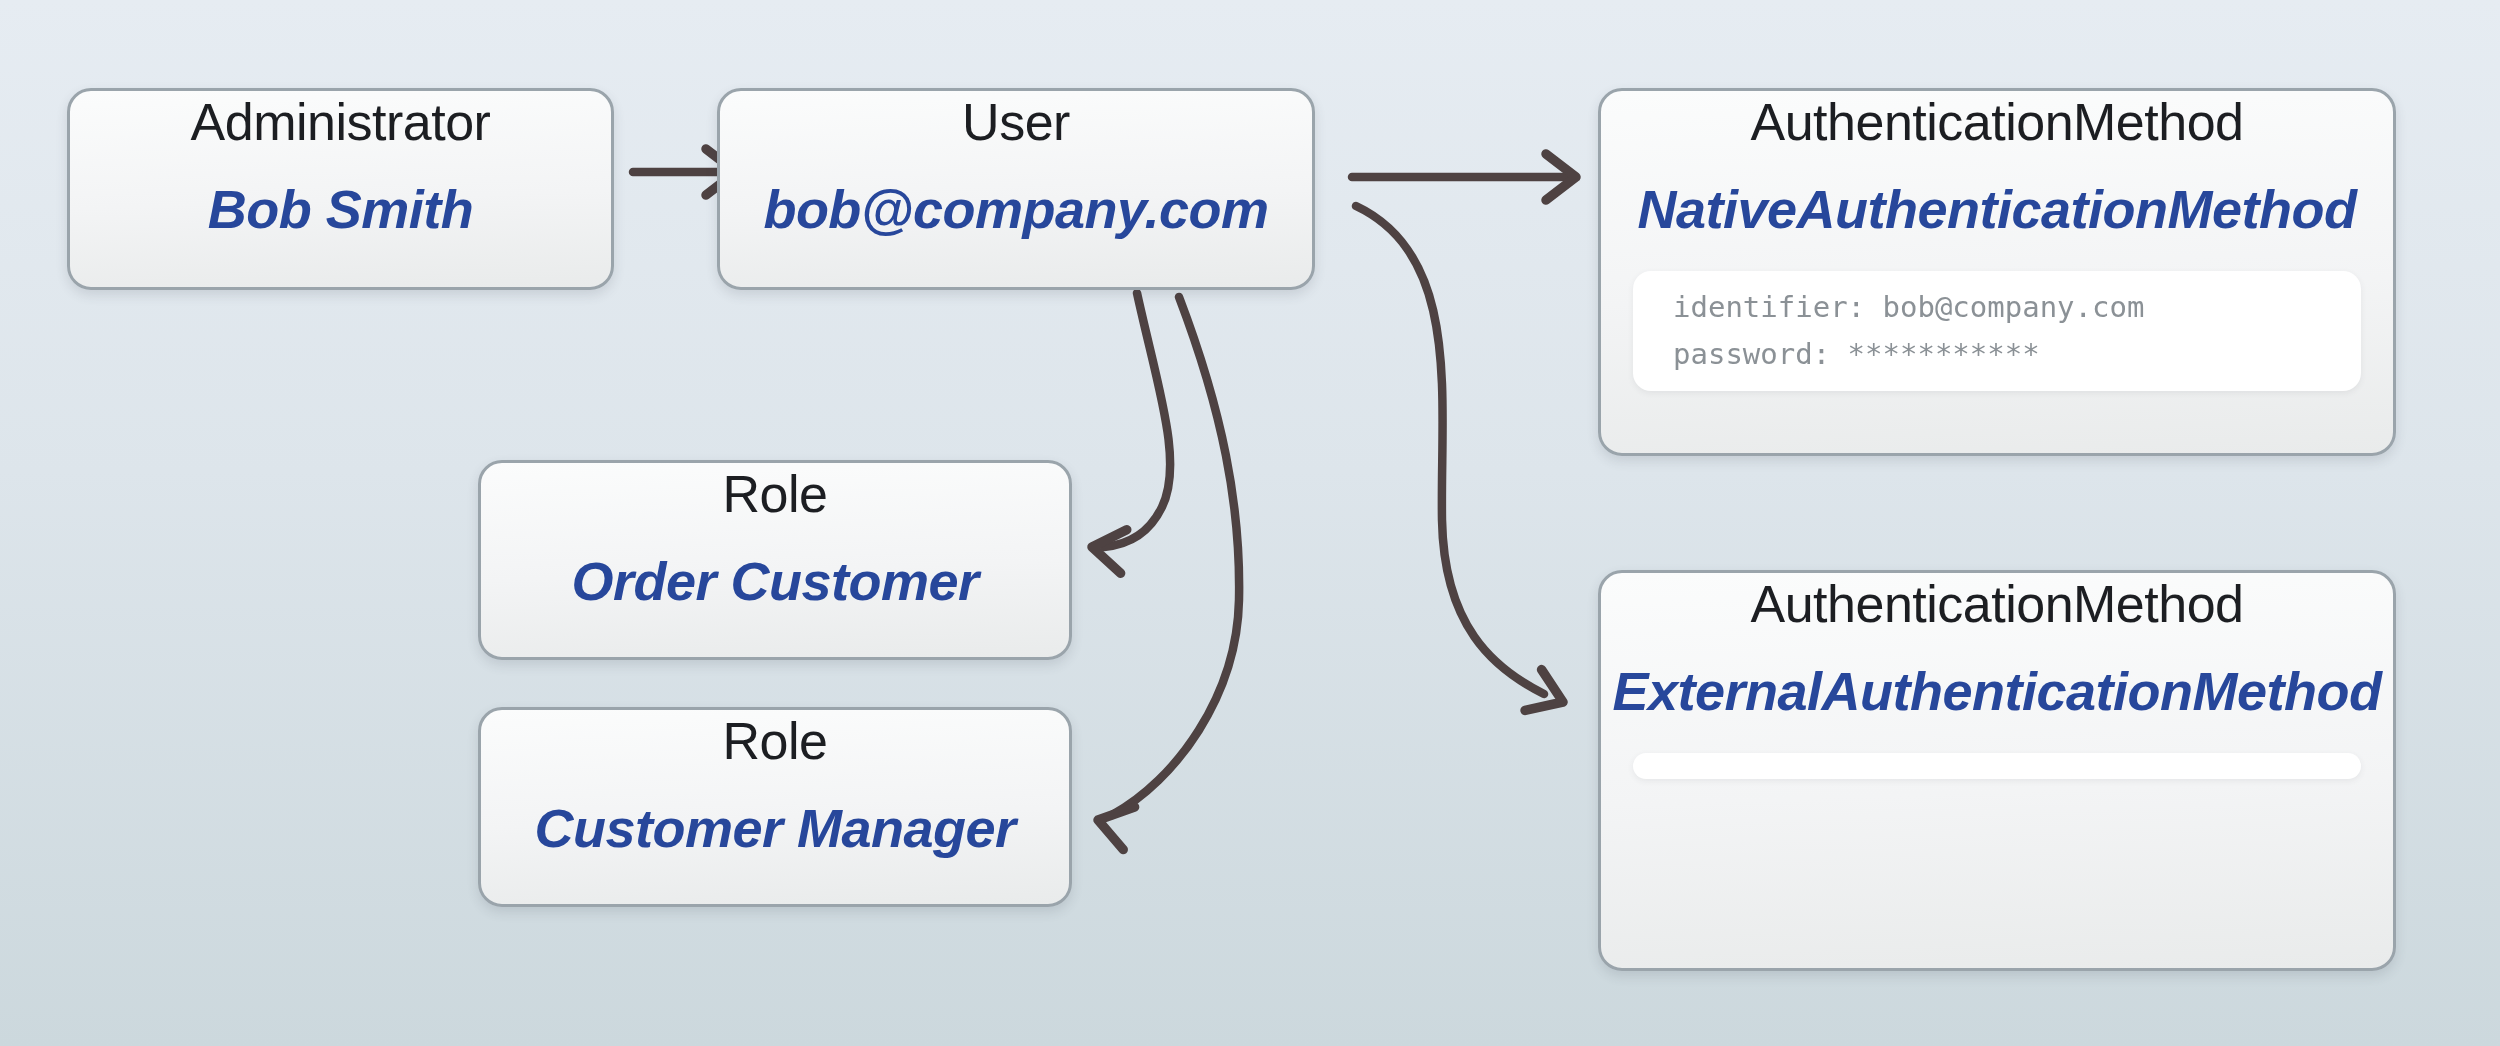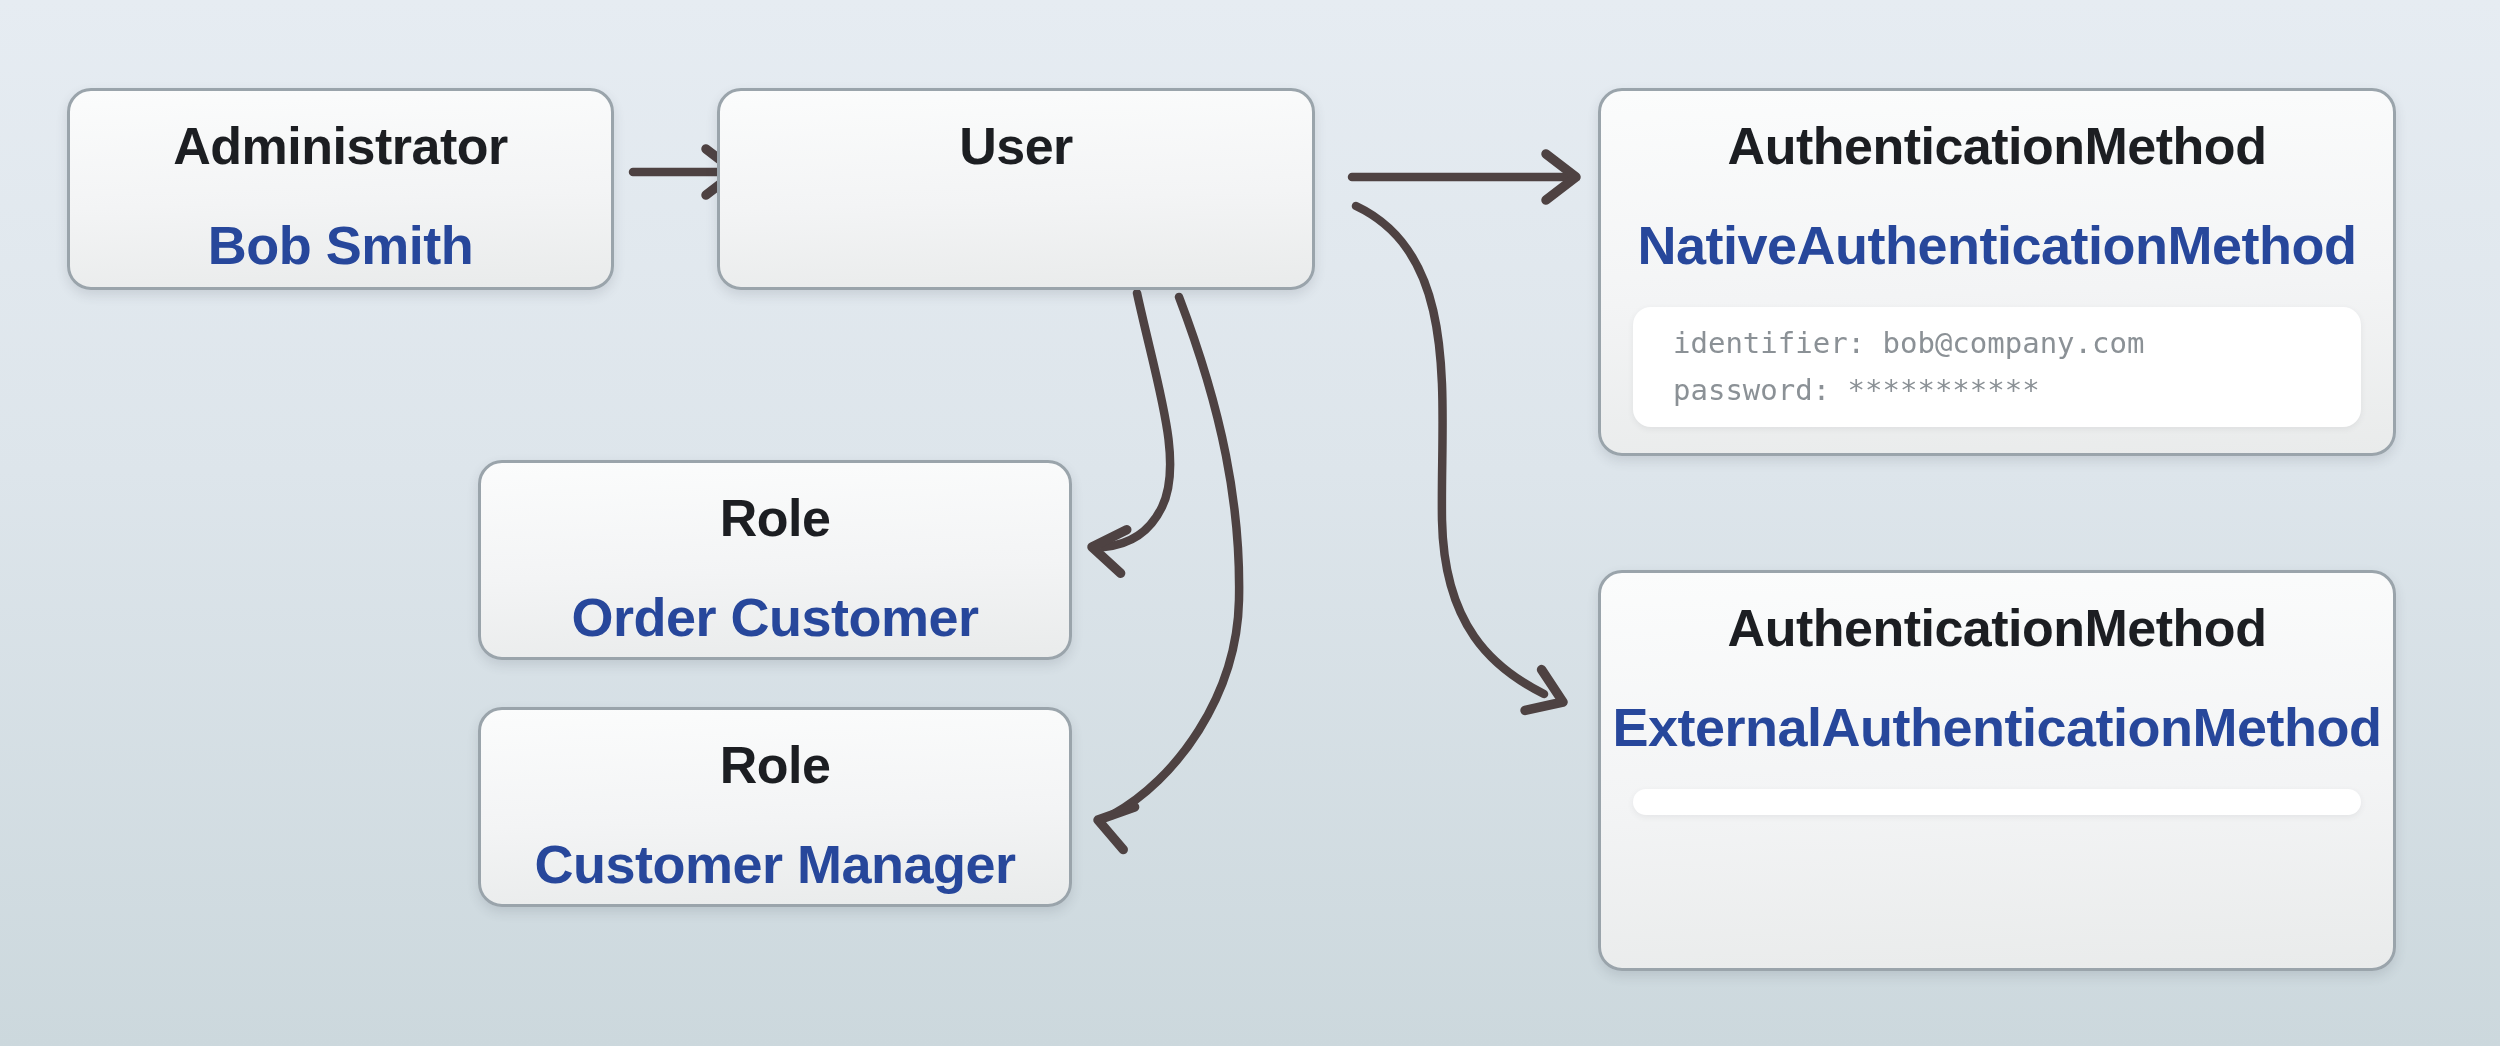--- a/index.html
+++ b/index.html
@@ -23,36 +23,36 @@
     border: 3px solid #9aa4ab;
     border-radius: 24px;
     background: linear-gradient(178deg, #fbfcfc 0%, #f3f4f5 55%, #e9ebeb 100%);
     box-shadow: 0 5px 12px rgba(55, 65, 75, 0.14);
     display: flex;
     flex-direction: column;
     align-items: center;
     text-align: center;
   }
   .node-title {
-    margin-top: 24px;
     font-size: 52px;
     line-height: 62px;
-    font-weight: bold;
+    font-weight: normal;
     color: #1c1e22;
     letter-spacing: -0.5px;
     white-space: nowrap;
   }
   .node-value {
-    margin-top: 36px;
+    margin-top: 24px;
     font-size: 54px;
     line-height: 64px;
     font-weight: bold;
     color: #27479b;
     letter-spacing: -0.5px;
     white-space: nowrap;
+    font-style: italic;
   }
   .attrs {
     margin-top: 30px;
     width: 728px;
     box-sizing: border-box;
     background: #ffffff;
     border-radius: 18px;
     padding: 13px 40px;
     box-shadow: 0 2px 6px rgba(60, 70, 80, 0.08);
     text-align: left;
@@ -130,20 +130,21 @@
     </g>
   </svg>
 
   <div class="node" id="node-administrator">
     <div class="node-title">Administrator</div>
     <div class="node-value">Bob Smith</div>
   </div>
 
   <div class="node" id="node-user">
     <div class="node-title">User</div>
+    <div class="node-value">bob@company.com</div>
   </div>
 
   <div class="node" id="node-native-auth">
     <div class="node-title">AuthenticationMethod</div>
     <div class="node-value">NativeAuthenticationMethod</div>
     <div class="attrs">
       <div class="attr-line">identifier: bob@company.com</div>
       <div class="attr-line">password: ***********</div>
     </div>
   </div>

